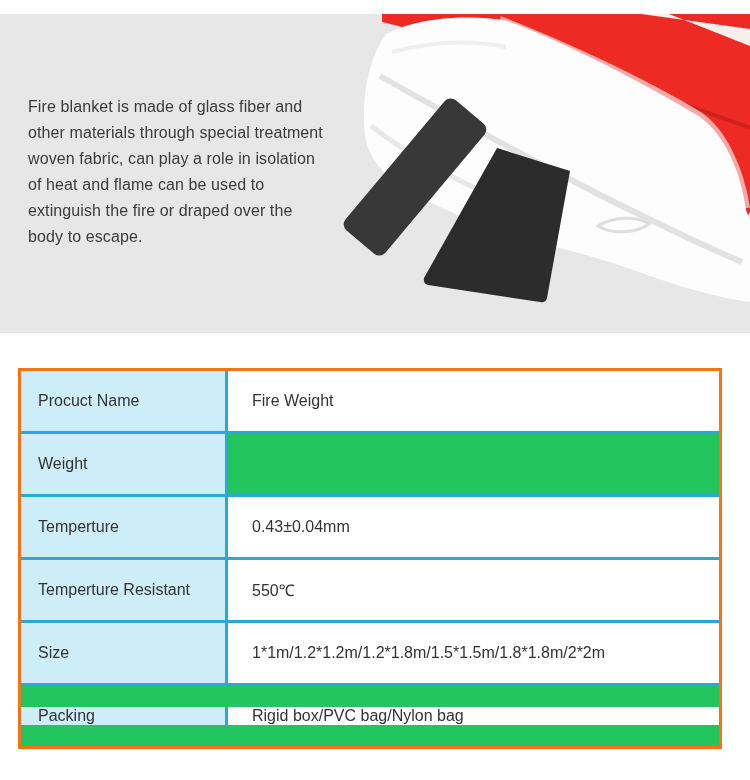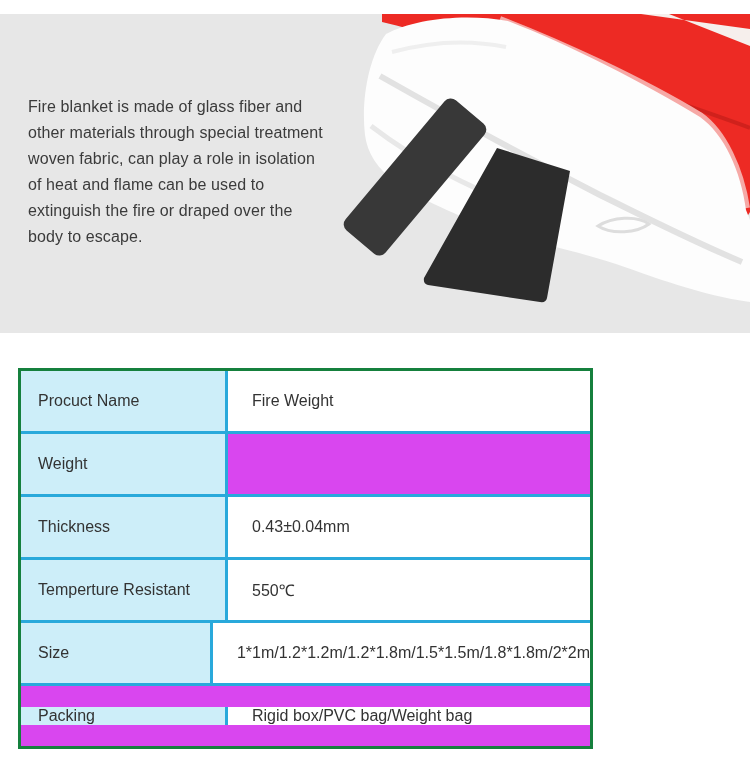--- a/index.html
+++ b/index.html
@@ -12,22 +12,22 @@
   }
   .photo-area svg { position:absolute; left:0; top:0; display:block; }
   .desc {
     position:absolute; left:28px; top:80px; width:320px;
     font-size:16px; line-height:26px; color:#3b3b3b;
     white-space:pre-line; letter-spacing:0.1px;
   }
 
   
   .spec {
-    position:absolute; left:18px; top:368px; width:575px;
-    border:3px solid #15803d; box-sizing:border-box; background:#d946ef;
+    position:absolute; left:18px; top:368px; width:704px;
+    border:3px solid #f97316; box-sizing:border-box; background:#22c55e;
   }
   .t-row { display:flex; height:60px; border-bottom:3px solid #29a9db; }
   .t-row:last-child { border-bottom:none;align-items:center; }
   .t-label {
     width:207px; background:#cdeef9; border-right:3px solid #29a9db;
     display:flex; align-items:center; padding-left:17px; box-sizing:border-box;
     font-size:16px; color:#333333;
   }
   .t-value {
     flex:1; display:flex; align-items:center; padding-left:24px;
@@ -76,28 +76,28 @@
 
 <div class="spec" id="spec-table">
     <div class="t-row">
       <div class="t-label">Procuct Name</div>
       <div class="t-value">Fire Weight</div>
     </div>
     <div class="t-row">
       <div class="t-label">Weight</div>
     </div>
     <div class="t-row">
-      <div class="t-label">Thickness</div>
+      <div class="t-label">Temperture</div>
       <div class="t-value">0.43±0.04mm</div>
     </div>
     <div class="t-row">
       <div class="t-label">Temperture Resistant</div>
       <div class="t-value">550℃</div>
     </div>
     <div class="t-row">
       <div class="t-label">Size</div>
       <div class="t-value">1*1m/1.2*1.2m/1.2*1.8m/1.5*1.5m/1.8*1.8m/2*2m</div>
     </div>
     <div class="t-row">
       <div class="t-label">Packing</div>
-      <div class="t-value">Rigid box/PVC bag/Weight bag</div>
+      <div class="t-value">Rigid box/PVC bag/Nylon bag</div>
     </div>
   </div>
 
 </body></html>

